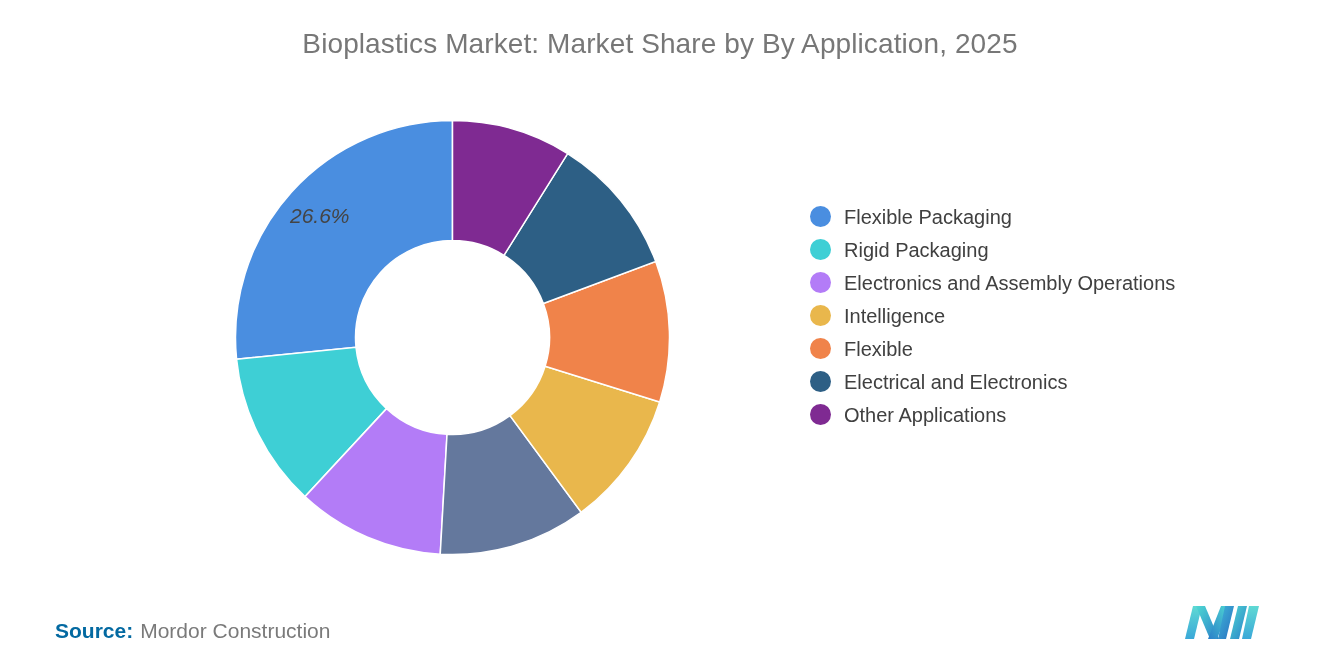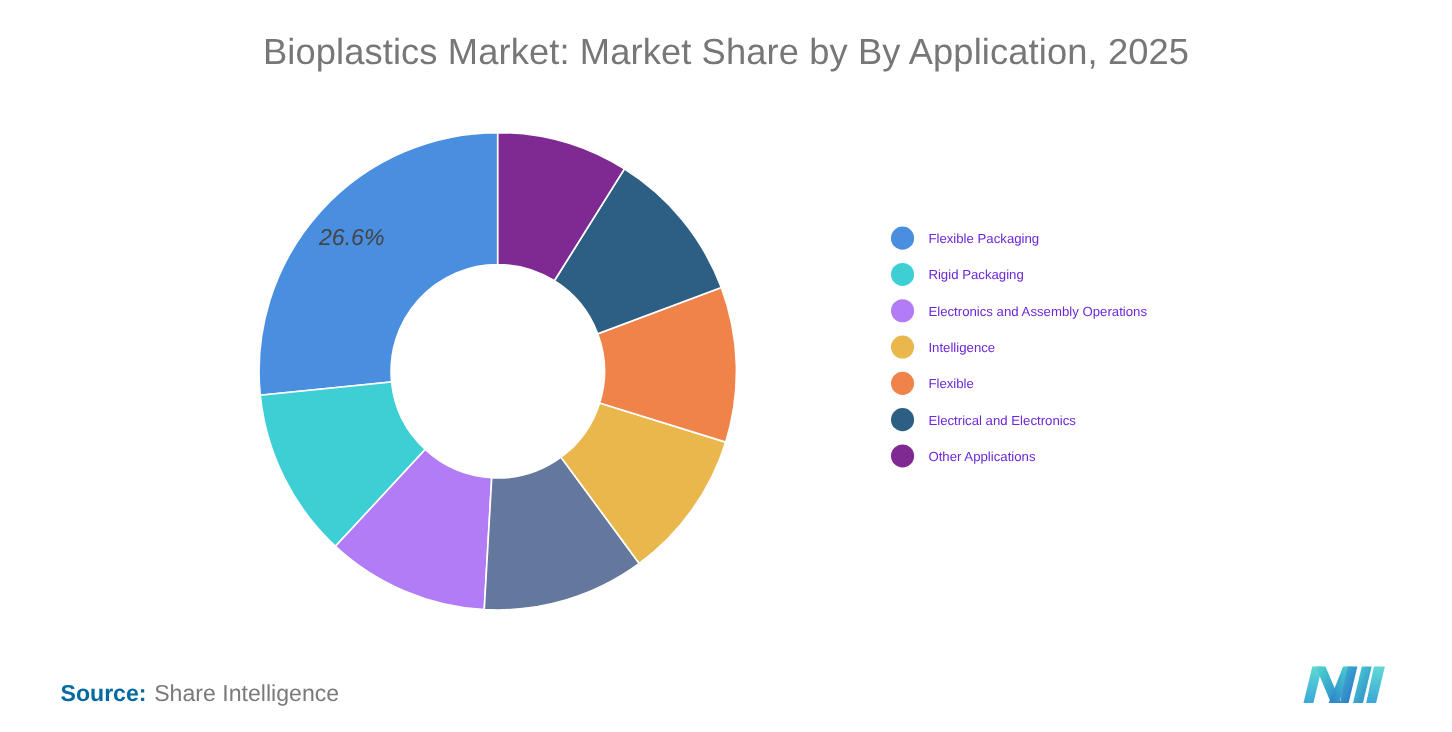--- a/index.html
+++ b/index.html
@@ -16,21 +16,21 @@
     overflow: hidden;
     position: relative;
   }
 
   #chart-title {
     position: absolute;
     left: 0;
     top: 28px;
     width: 1320px;
     text-align: center;
-    font-size: 33px;
+    font-size: 28px;
     font-weight: 400;
     color: #777777;
     letter-spacing: 0.1px;
     white-space: nowrap;
   }
 
   #donut-wrap {
     position: absolute;
     left: 235px;
     top: 120px;
@@ -62,22 +62,22 @@
     height: 33px;
   }
   .legend-swatch {
     width: 21px;
     height: 21px;
     border-radius: 50%;
     flex: 0 0 auto;
     margin-right: 13px;
   }
   .legend-label {
-    font-size: 12px;
-    color: #6d28d9;
+    font-size: 20px;
+    color: #404040;
     white-space: nowrap;
     line-height: 1;
   }
 
   #source-line {
     position: absolute;
     left: 55px;
     bottom: 22px;
     font-size: 21px;
     color: #6b6b6b;
@@ -149,21 +149,21 @@
       <span class="legend-swatch" style="background: rgb(45, 95, 133);"></span>
       <span class="legend-label">Electrical and Electronics</span>
     </div>
     <div class="legend-item">
       <span class="legend-swatch" style="background: rgb(127, 42, 146);"></span>
       <span class="legend-label">Other Applications</span>
     </div>
   </div>
 
 <div id="source-line">
-  <span id="source-label">Source:</span><span id="source-value">Share Intelligence</span>
+  <span id="source-label">Source:</span><span id="source-value">Mordor Construction</span>
 </div>
 
 <div id="brand-logo">
   <svg viewBox="0 0 82 42" width="82" height="42">
     <defs>
       <linearGradient id="lg1" x1="0" y1="0" x2="1" y2="1">
         <stop offset="0%" stop-color="#4fd8d2"></stop>
         <stop offset="100%" stop-color="#2a7fc9"></stop>
       </linearGradient>
       <linearGradient id="lg2" x1="0" y1="1" x2="1" y2="0">

